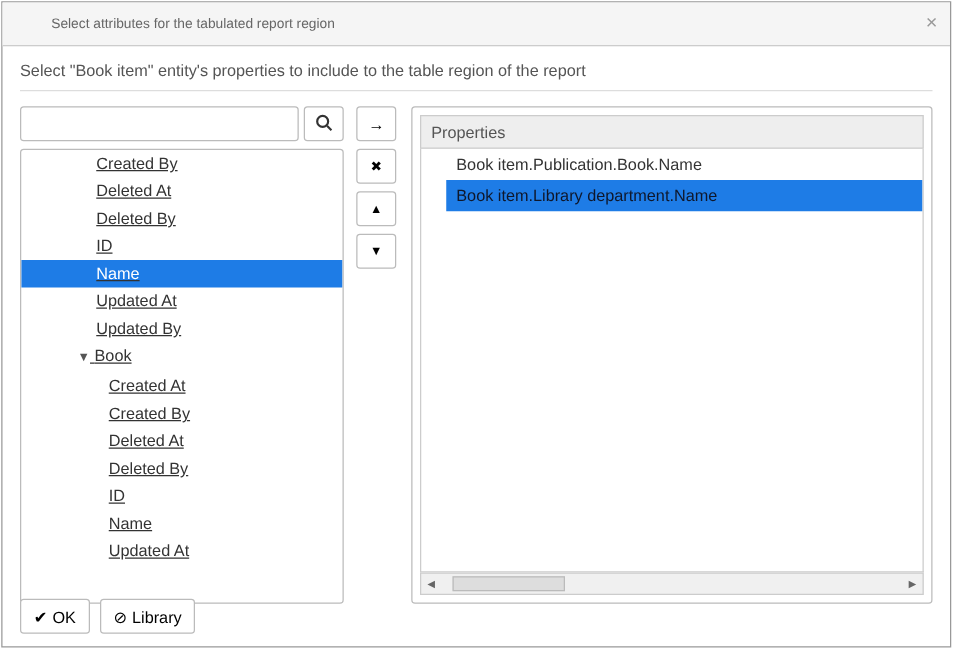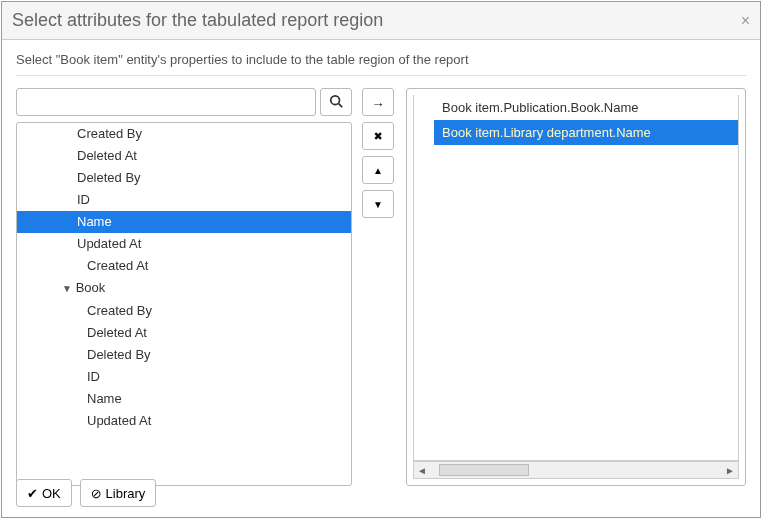--- a/index.html
+++ b/index.html
@@ -1,43 +1,43 @@
 <!DOCTYPE html>
 <html><head>
 <meta charset="utf-8">
 <style>
 * { box-sizing: border-box; margin: 0; padding: 0; }
 body { font-family: Arial, sans-serif; font-size: 13px; color: #333; background: #fff; }
 .dialog { border: 1px solid #999; width: 760px; height: 517px; margin: 1px; position: relative; }
 .dialog-header { background: #f5f5f5; border-bottom: 1px solid #ccc; padding: 8px 10px; display: flex; justify-content: space-between; align-items: center; }
-.dialog-title { color: #666; font-size: 18px; }
+.dialog-title { color: #666; font-size: 11px; margin-left: 29px; }
 .close-btn { color: #999; cursor: pointer; font-size: 16px; font-family: Arial; }
 .dialog-body { padding: 12px 14px; }
 .instruction { color: #555; margin-bottom: 8px; font-size: 13px; }
 .divider { border: none; border-top: 1px solid #ddd; margin-bottom: 12px; }
 .main-area { display: flex; gap: 10px; }
-.left-panel { width: 336px; }
+.left-panel { width: 259px; text-decoration: underline; }
 .search-row { display: flex; gap: 4px; margin-bottom: 6px; }
 .search-input { flex: 1; border: 1px solid #bbb; border-radius: 3px; padding: 5px 8px; font-size: 13px; height: 28px; }
 .btn { border: 1px solid #bbb; border-radius: 3px; background: #fff; padding: 4px 8px; cursor: pointer; display: inline-flex; align-items: center; justify-content: center; height: 28px; min-width: 30px; font-size: 13px; }
 .tree-container { border: 1px solid #bbb; border-radius: 3px; height: 364px; overflow-y: scroll; position: relative; }
 .tree-item { padding: 2px 6px; cursor: pointer; white-space: nowrap; font-size: 13px; line-height: 18px; }
 .tree-item.selected { background: #1e7ce6; color: #fff; }
 .tree-item .expander { display: inline-block; width: 10px; font-size: 10px; color: #555; }
 .indent-0 { padding-left: 60px; }
 .indent-1 { padding-left: 30px; }
 .indent-2 { padding-left: 45px; }
 .indent-3 { padding-left: 70px; }
 .middle-buttons { display: flex; flex-direction: column; gap: 6px; width: 34px; padding-top: 0; }
 .middle-buttons .btn { width: 32px; height: 28px; padding: 0; }
 .right-panel { flex: 1; border: 1px solid #bbb; border-radius: 3px; padding: 6px; height: 398px; display: flex; flex-direction: column; }
 .props-header { background: #eee; border: 1px solid #ccc; padding: 5px 8px; color: #555; font-size: 13px; }
 .props-list { flex: 1; border: 1px solid #ccc; border-top: none; overflow: auto; padding-left: 20px; }
 .props-item { padding: 5px 8px; cursor: pointer; font-size: 13px; }
-.props-item.selected { background: #1e7ce6; color: #fef9c3; }
+.props-item.selected { background: #1e7ce6; color: #0f172a; }
 .hscroll { border: 1px solid #ccc; border-top: 1px solid #ccc; height: 18px; background: #f0f0f0; display: flex; align-items: center; position: relative; }
 .hscroll .arrow { width: 16px; text-align: center; color: #666; font-size: 10px; }
 .hscroll .thumb { position: absolute; left: 25px; width: 90px; height: 12px; background: #ddd; border: 1px solid #bbb; }
 .footer { padding: 10px 14px; display: flex; gap: 8px; position: absolute; bottom: 0; left: 0; }
 .footer .btn { padding: 5px 10px; }
 .icon { display: inline-block; }
 </style>
 </head>
 <body>
 
@@ -62,22 +62,23 @@
             </span>
           </button>
         </div>
         <div class="tree-container" id="tree">
             <div class="tree-item indent-0"><span>Created By</span></div>
             <div class="tree-item indent-0"><span>Deleted At</span></div>
             <div class="tree-item indent-0"><span>Deleted By</span></div>
             <div class="tree-item indent-0"><span>ID</span></div>
             <div class="tree-item indent-0 selected"><span>Name</span></div>
             <div class="tree-item indent-0"><span>Updated At</span></div>
+            <div class="tree-item indent-0"><span>Updated By</span></div>
+            <div class="tree-item indent-2"><span class="expander">▼</span> <span>Book</span></div>
             <div class="tree-item indent-3"><span>Created At</span></div>
-            <div class="tree-item indent-2"><span class="expander">▼</span> <span>Book</span></div>
             <div class="tree-item indent-3"><span>Created By</span></div>
             <div class="tree-item indent-3"><span>Deleted At</span></div>
             <div class="tree-item indent-3"><span>Deleted By</span></div>
             <div class="tree-item indent-3"><span>ID</span></div>
             <div class="tree-item indent-3"><span>Name</span></div>
             <div class="tree-item indent-3"><span>Updated At</span></div>
           </div>
       </div>
       <div class="middle-buttons">
         <button class="btn">
@@ -87,20 +88,21 @@
             <span style="font-size:11px">✖</span>
           </button>
         <button class="btn">
             <span style="font-size:10px">▲</span>
           </button>
         <button class="btn">
             <span style="font-size:10px">▼</span>
           </button>
       </div>
       <div class="right-panel">
+        <div class="props-header">Properties</div>
         <div class="props-list" id="props">
             <div class="props-item">Book item.Publication.Book.Name</div>
             <div class="props-item selected">Book item.Library department.Name</div>
           </div>
         <div class="hscroll">
           <span class="arrow">◄</span>
           <span class="thumb"></span>
           <span class="arrow" style="margin-left:auto">►</span>
         </div>
       </div>

